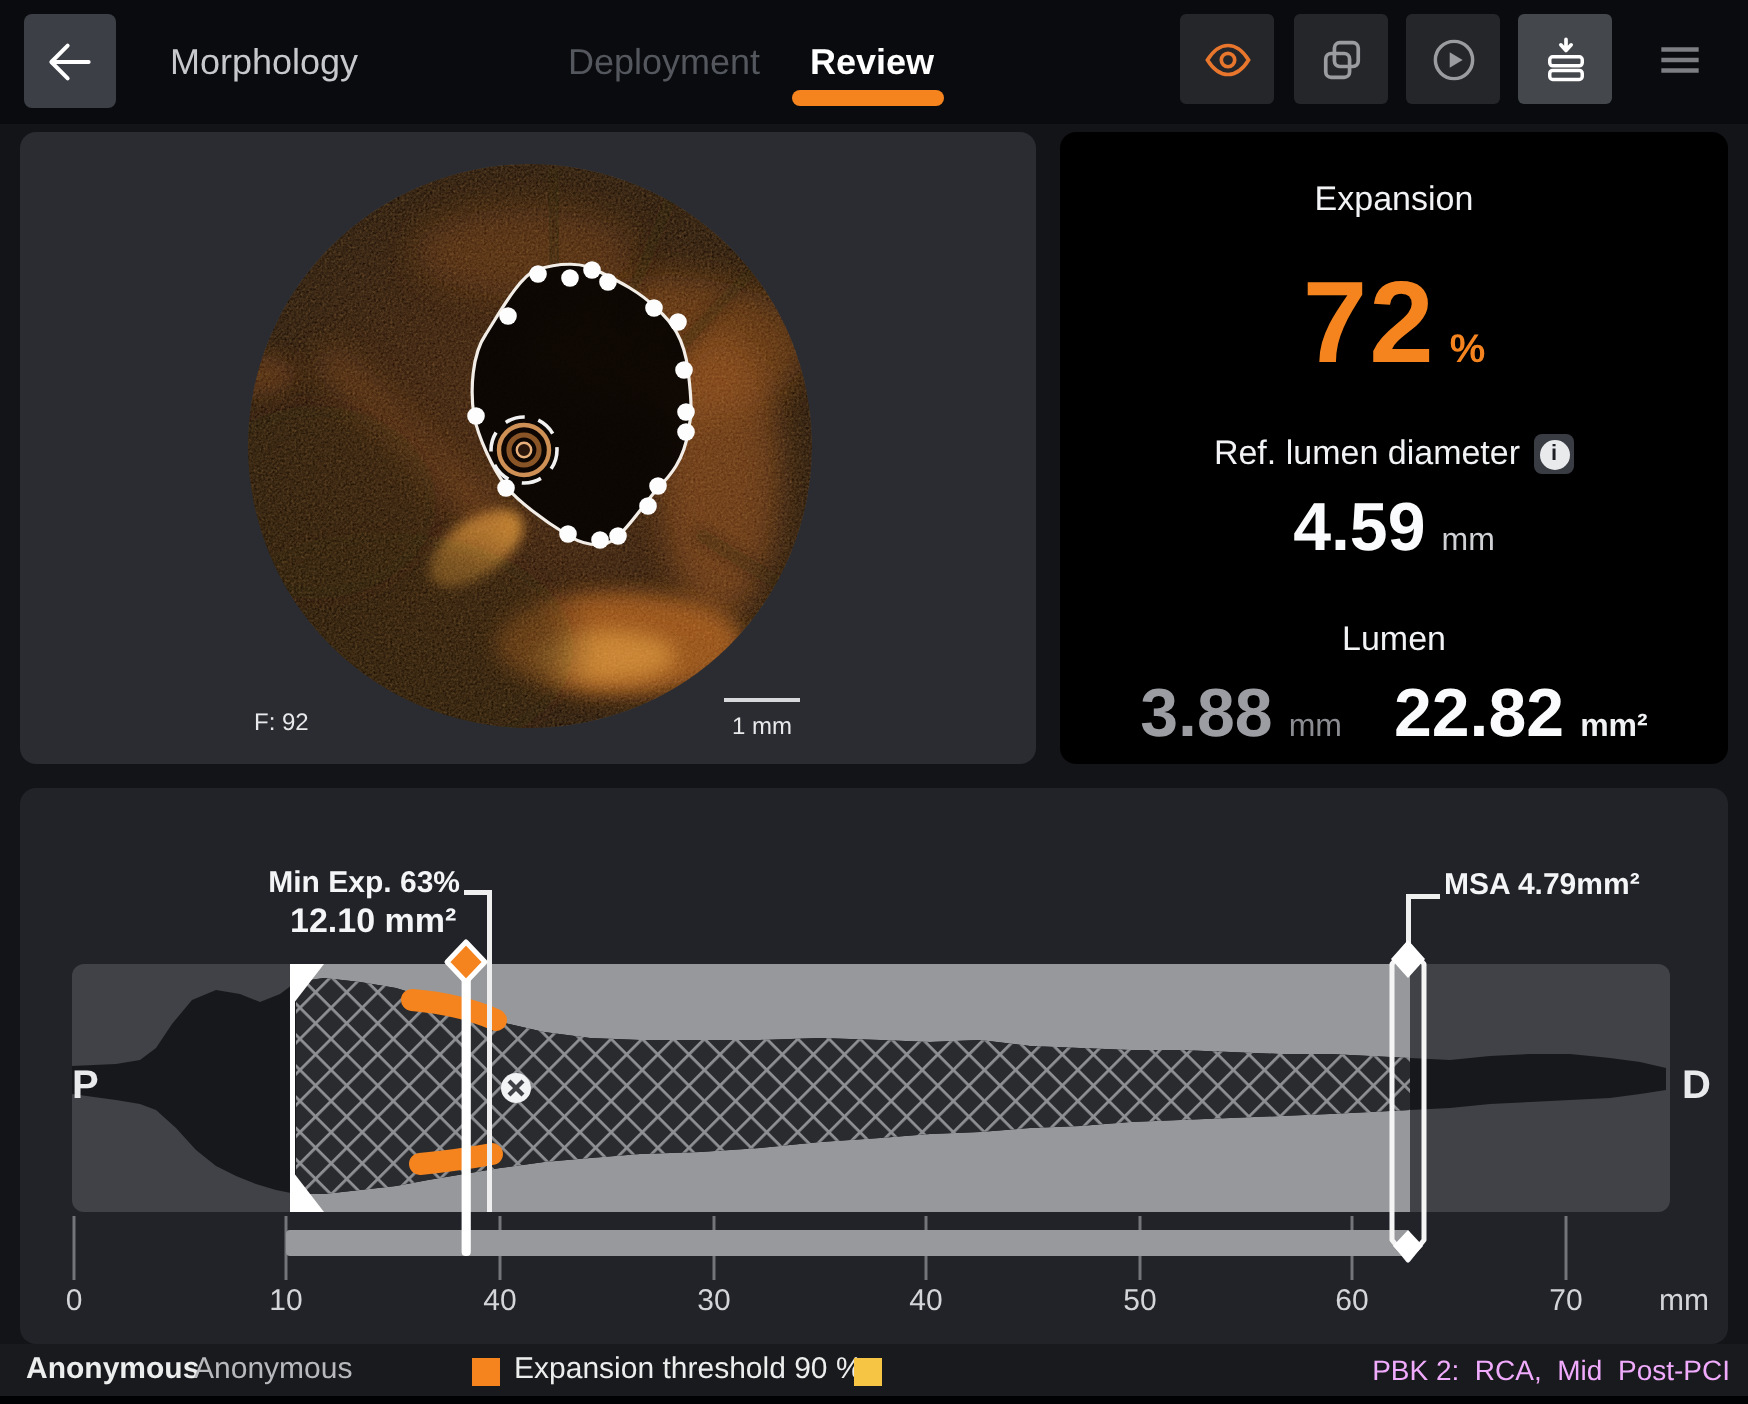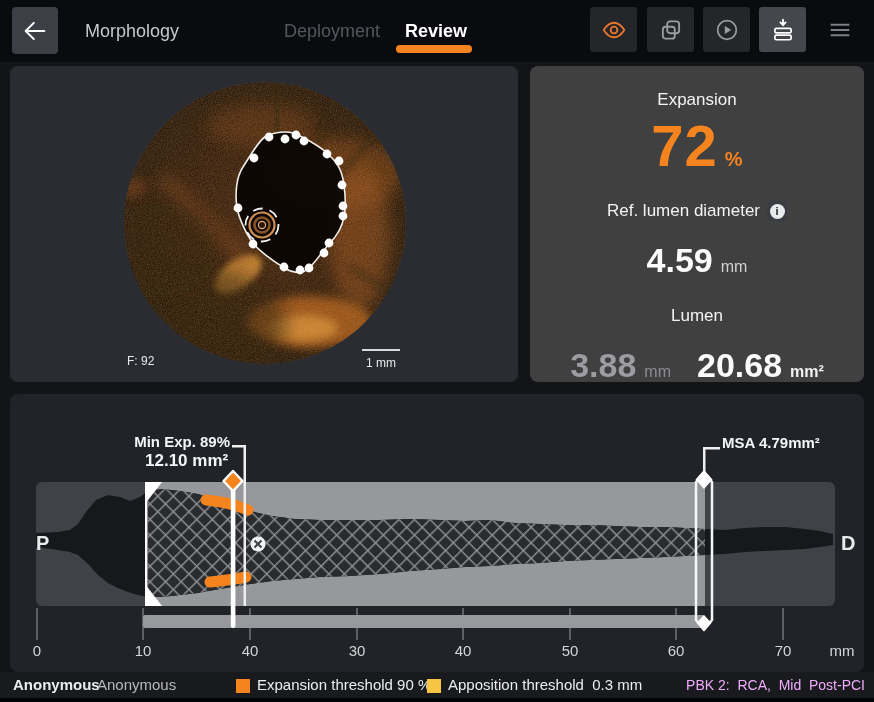--- a/index.html
+++ b/index.html
@@ -12,38 +12,38 @@
   .tab{position:absolute;top:0;height:62px;display:flex;align-items:center;font-size:18px;color:#c6c8cb;cursor:default;}
   .tab.t0{left:85px}.tab.t1{left:205px}.tab.t2{left:284px;color:#54575d}.tab.t3{left:405px;color:#ffffff;font-weight:bold;}
   .tabline{position:absolute;left:396px;top:45px;width:76px;height:8px;border-radius:4px;background:#F5841F;}
   .actbtn{position:absolute;top:7px;width:47px;height:45px;border-radius:3px;background:#24262a;
           display:flex;align-items:center;justify-content:center;}
   .actbtn.b0{left:590px}.actbtn.b1{left:647px}.actbtn.b2{left:703px}
   .actbtn.b3{left:759px;background:#44474c}.actbtn.b4{left:816px;background:transparent}
   
   .panel{position:absolute;border-radius:8px;}
   .oct-panel{left:10px;top:66px;width:508px;height:316px;background:#2a2c31;}
-  .metrics-panel{left:530px;top:66px;width:334px;height:316px;background:#404040;
+  .metrics-panel{left:530px;top:66px;width:334px;height:316px;background:#000000;
                  display:flex;flex-direction:column;align-items:center;}
   .long-panel{left:10px;top:394px;width:854px;height:278px;background:#212328;}
   .octlabel{position:absolute;font-size:12px;color:#e8e9eb;}
   .fr{left:117px;top:288px;}
   .scalebar{position:absolute;left:352px;top:283px;width:38px;height:2px;background:#d8d9db;}
   .scaletext{position:absolute;left:344px;top:290px;width:54px;text-align:center;font-size:12px;color:#e8e9eb;}
   
   .m-label{font-size:17px;color:#f2f3f5;}
   .exp-label{margin-top:24px;}
-  .exp-row{display:flex;align-items:baseline;margin-top:2px;}
+  .exp-row{display:flex;align-items:baseline;margin-top:18px;}
   .exp-val{font-size:58px;font-weight:bold;color:#F5841F;letter-spacing:1px;}
   .exp-unit{font-size:20px;font-weight:bold;color:#F5841F;margin-left:7px;}
   .ref-row{display:flex;align-items:center;gap:7px;margin-top:22px;}
   .info-chip{width:20px;height:20px;border-radius:4px;background:#393c42;display:flex;align-items:center;justify-content:center;}
   .info-circle{width:15px;height:15px;border-radius:50%;background:#e9eaec;color:#1d1f24;
                font-size:11px;font-weight:bold;display:flex;align-items:center;justify-content:center;}
-  .big-row{display:flex;align-items:baseline;gap:8px;margin-top:20px;}
+  .big-row{display:flex;align-items:baseline;gap:8px;margin-top:8px;}
   .big-num{font-size:34px;font-weight:bold;color:#fafbfc;}
   .big-unit{font-size:16px;color:#d0d1d5;}
   .lumen-label{margin-top:26px;}
   .dim-num{color:#9b9da2;}
   .dim-unit{color:#8a8c91;}
   .gap18{width:10px;}
   .sup{font-weight:bold;color:#f0f1f3;}
   
   .ltxt{position:absolute;color:#f4f5f6;}
   .pd{font-size:20px;font-weight:bold;color:#e9eaec;}
@@ -204,21 +204,21 @@
     </div>
     <div class="big-row">
       <span class="big-num">4.59</span>
       <span class="big-unit">mm</span>
     </div>
     <div class="m-label lumen-label">Lumen</div>
     <div class="big-row">
       <span class="big-num dim-num">3.88</span>
       <span class="big-unit dim-unit">mm</span>
       <span class="gap18"></span>
-      <span class="big-num">20.68</span>
+      <span class="big-num">22.82</span>
       <span class="big-unit sup">mm²</span>
     </div>
   </div>
 
   <div class="panel long-panel">
     <svg width="854" height="278">
       <defs>
         <pattern id="hatch" width="11" height="11" patternUnits="userSpaceOnUse" patternTransform="rotate(45)">
           <rect width="11" height="11" fill="#292b2f"></rect>
           <line x1="0.5" y1="0" x2="0.5" y2="11" stroke="#8f9093" stroke-width="1.8"></line>
@@ -278,37 +278,36 @@
         <rect x="693" y="53" width="2.5" height="27" fill="#efefef"></rect>
         <path d="M694 78 L702 88 L702 226 L694 236 L686 226 L686 88 Z" stroke="#f5f5f5" stroke-width="2.5" fill="none" stroke-linejoin="round"></path>
         <path d="M694 76 L702.5 85.5 L694 95 L685.5 85.5 Z" fill="#ffffff"></path>
         <path d="M694 221 L701.5 229 L694 237 L686.5 229 Z" fill="#ffffff"></path>
       </g>
     </svg>
 
     
     <div class="ltxt pd p-lab">P</div>
     <div class="ltxt pd d-lab">D</div>
-    <div class="ltxt minexp1">Min Exp. 89%</div>
+    <div class="ltxt minexp1">Min Exp. 63%</div>
     <div class="ltxt minexp2">12.10 mm²</div>
     <div class="ltxt msa">MSA 4.79mm²</div>
     <div class="tick-lab" style="left:7px">0</div>
     <div class="tick-lab" style="left:113px">10</div>
     <div class="tick-lab" style="left:220px">40</div>
     <div class="tick-lab" style="left:327px">30</div>
     <div class="tick-lab" style="left:433px">40</div>
     <div class="tick-lab" style="left:540px">50</div>
     <div class="tick-lab" style="left:646px">60</div>
     <div class="tick-lab" style="left:753px">70</div>
     <div class="mm-lab">mm</div>
   </div>
 
   <div class="footer">
     <span class="f-item f-bold">Anonymous</span>
     <span class="f-item f-reg">Anonymous</span>
     <span class="swatch sw0" style="background: rgb(245, 132, 31);"></span>
     <span class="f-item leg0">Expansion threshold 90 %</span>
     <span class="swatch sw1" style="background: rgb(246, 197, 68);"></span>
-    <span class="f-item leg1">Apposition threshold  0.3 mm</span>
     <span class="f-item f-ctx">PBK 2:  RCA,  Mid  Post-PCI</span>
   </div>
   <div class="blackstrip"></div>
 </div>
 
 </body></html>

